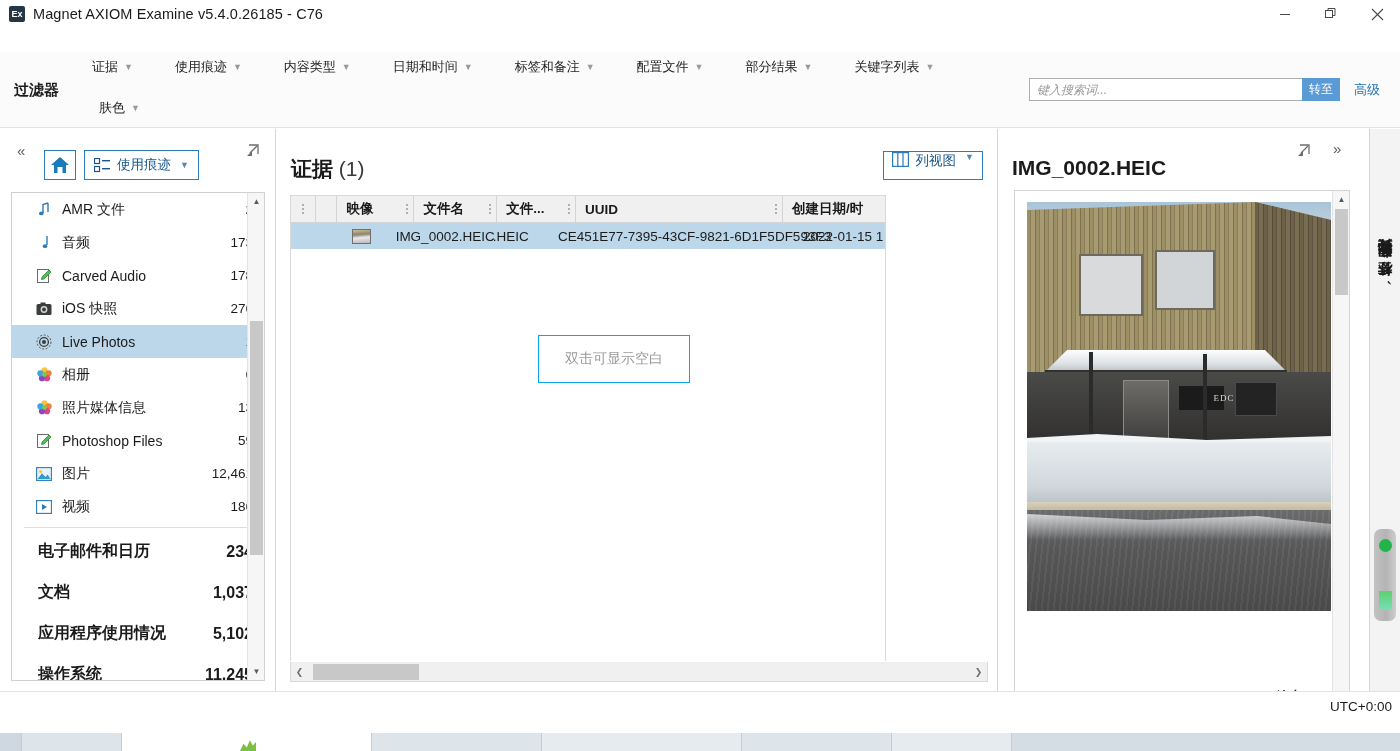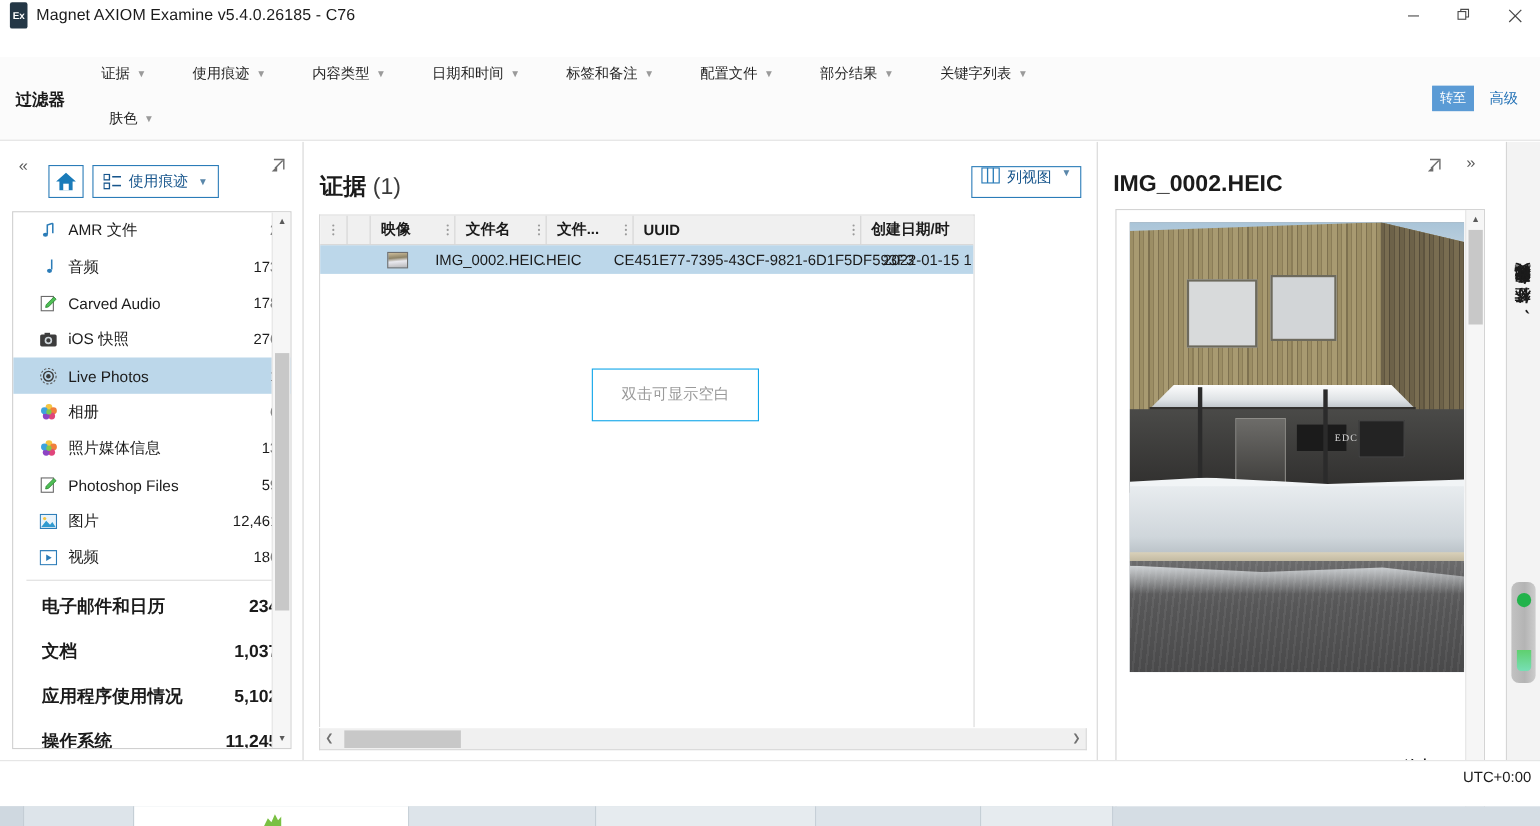--- a/index.html
+++ b/index.html
@@ -18,21 +18,21 @@
     background: #ffffff;
   }
 
   
   .titlebar {
     position: absolute; left: 0; top: 0; width: 1400px; height: 28px;
     background: #ffffff;
     display: flex; align-items: center;
   }
   .tb-icon {
-    width: 16px; height: 24px; margin-left: 9px; margin-right: 8px;
+    width: 16px; height: 16px; margin-left: 9px; margin-right: 8px;
     background: #243746; border-radius: 2px;
     display: flex; align-items: center; justify-content: center;
     color: #ffffff; font-size: 9px; font-weight: bold; line-height: 1;
   }
   .tb-title {
     font-size: 14.5px; color: #1b1b1b; letter-spacing: 0.1px;
   }
   .tb-spacer { flex: 1; }
   .tb-btn {
     width: 46px; height: 28px;
@@ -517,20 +517,21 @@
   </div>
 
   <div class="filter-chips-row2">
     <div class="chip">
       <span>肤色</span>
       <span class="caret">▼</span>
     </div>
   </div>
 
   <div class="searchwrap">
+    <input class="search-input" type="text" placeholder="键入搜索词..." style="">
     <div class="search-go">转至</div>
     <div class="search-adv">高级</div>
   </div>
 
   <div class="sidebar">
     <div class="sb-top"></div>
   </div>
 
   <div class="sb-collapse" style="position:absolute;left:17px;top:142px;">«</div>
 

